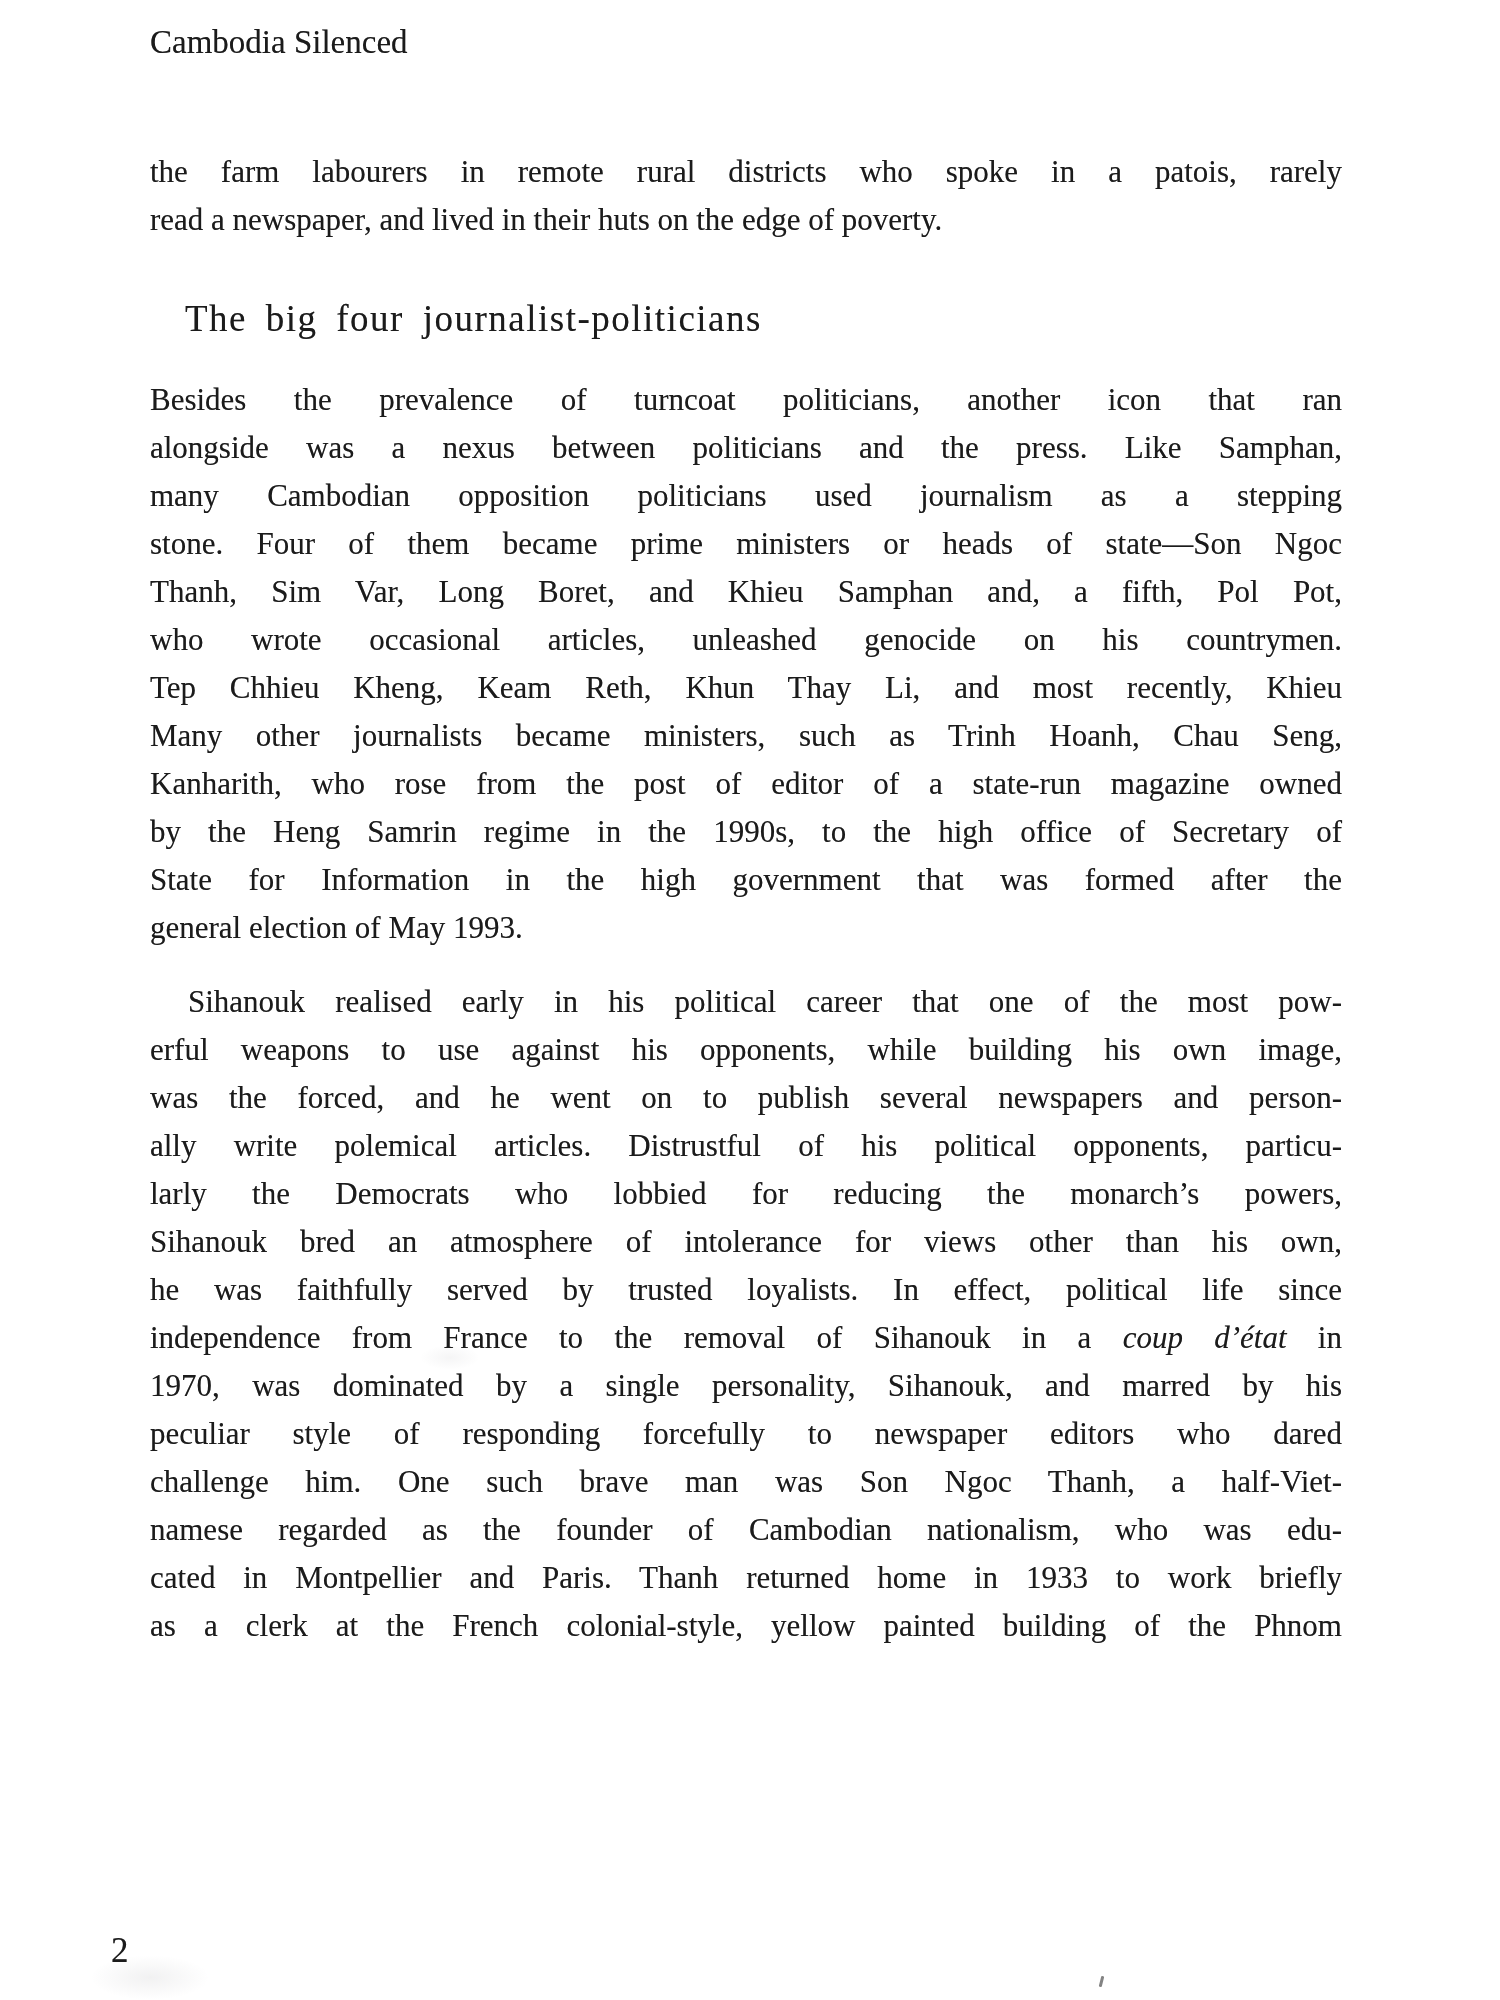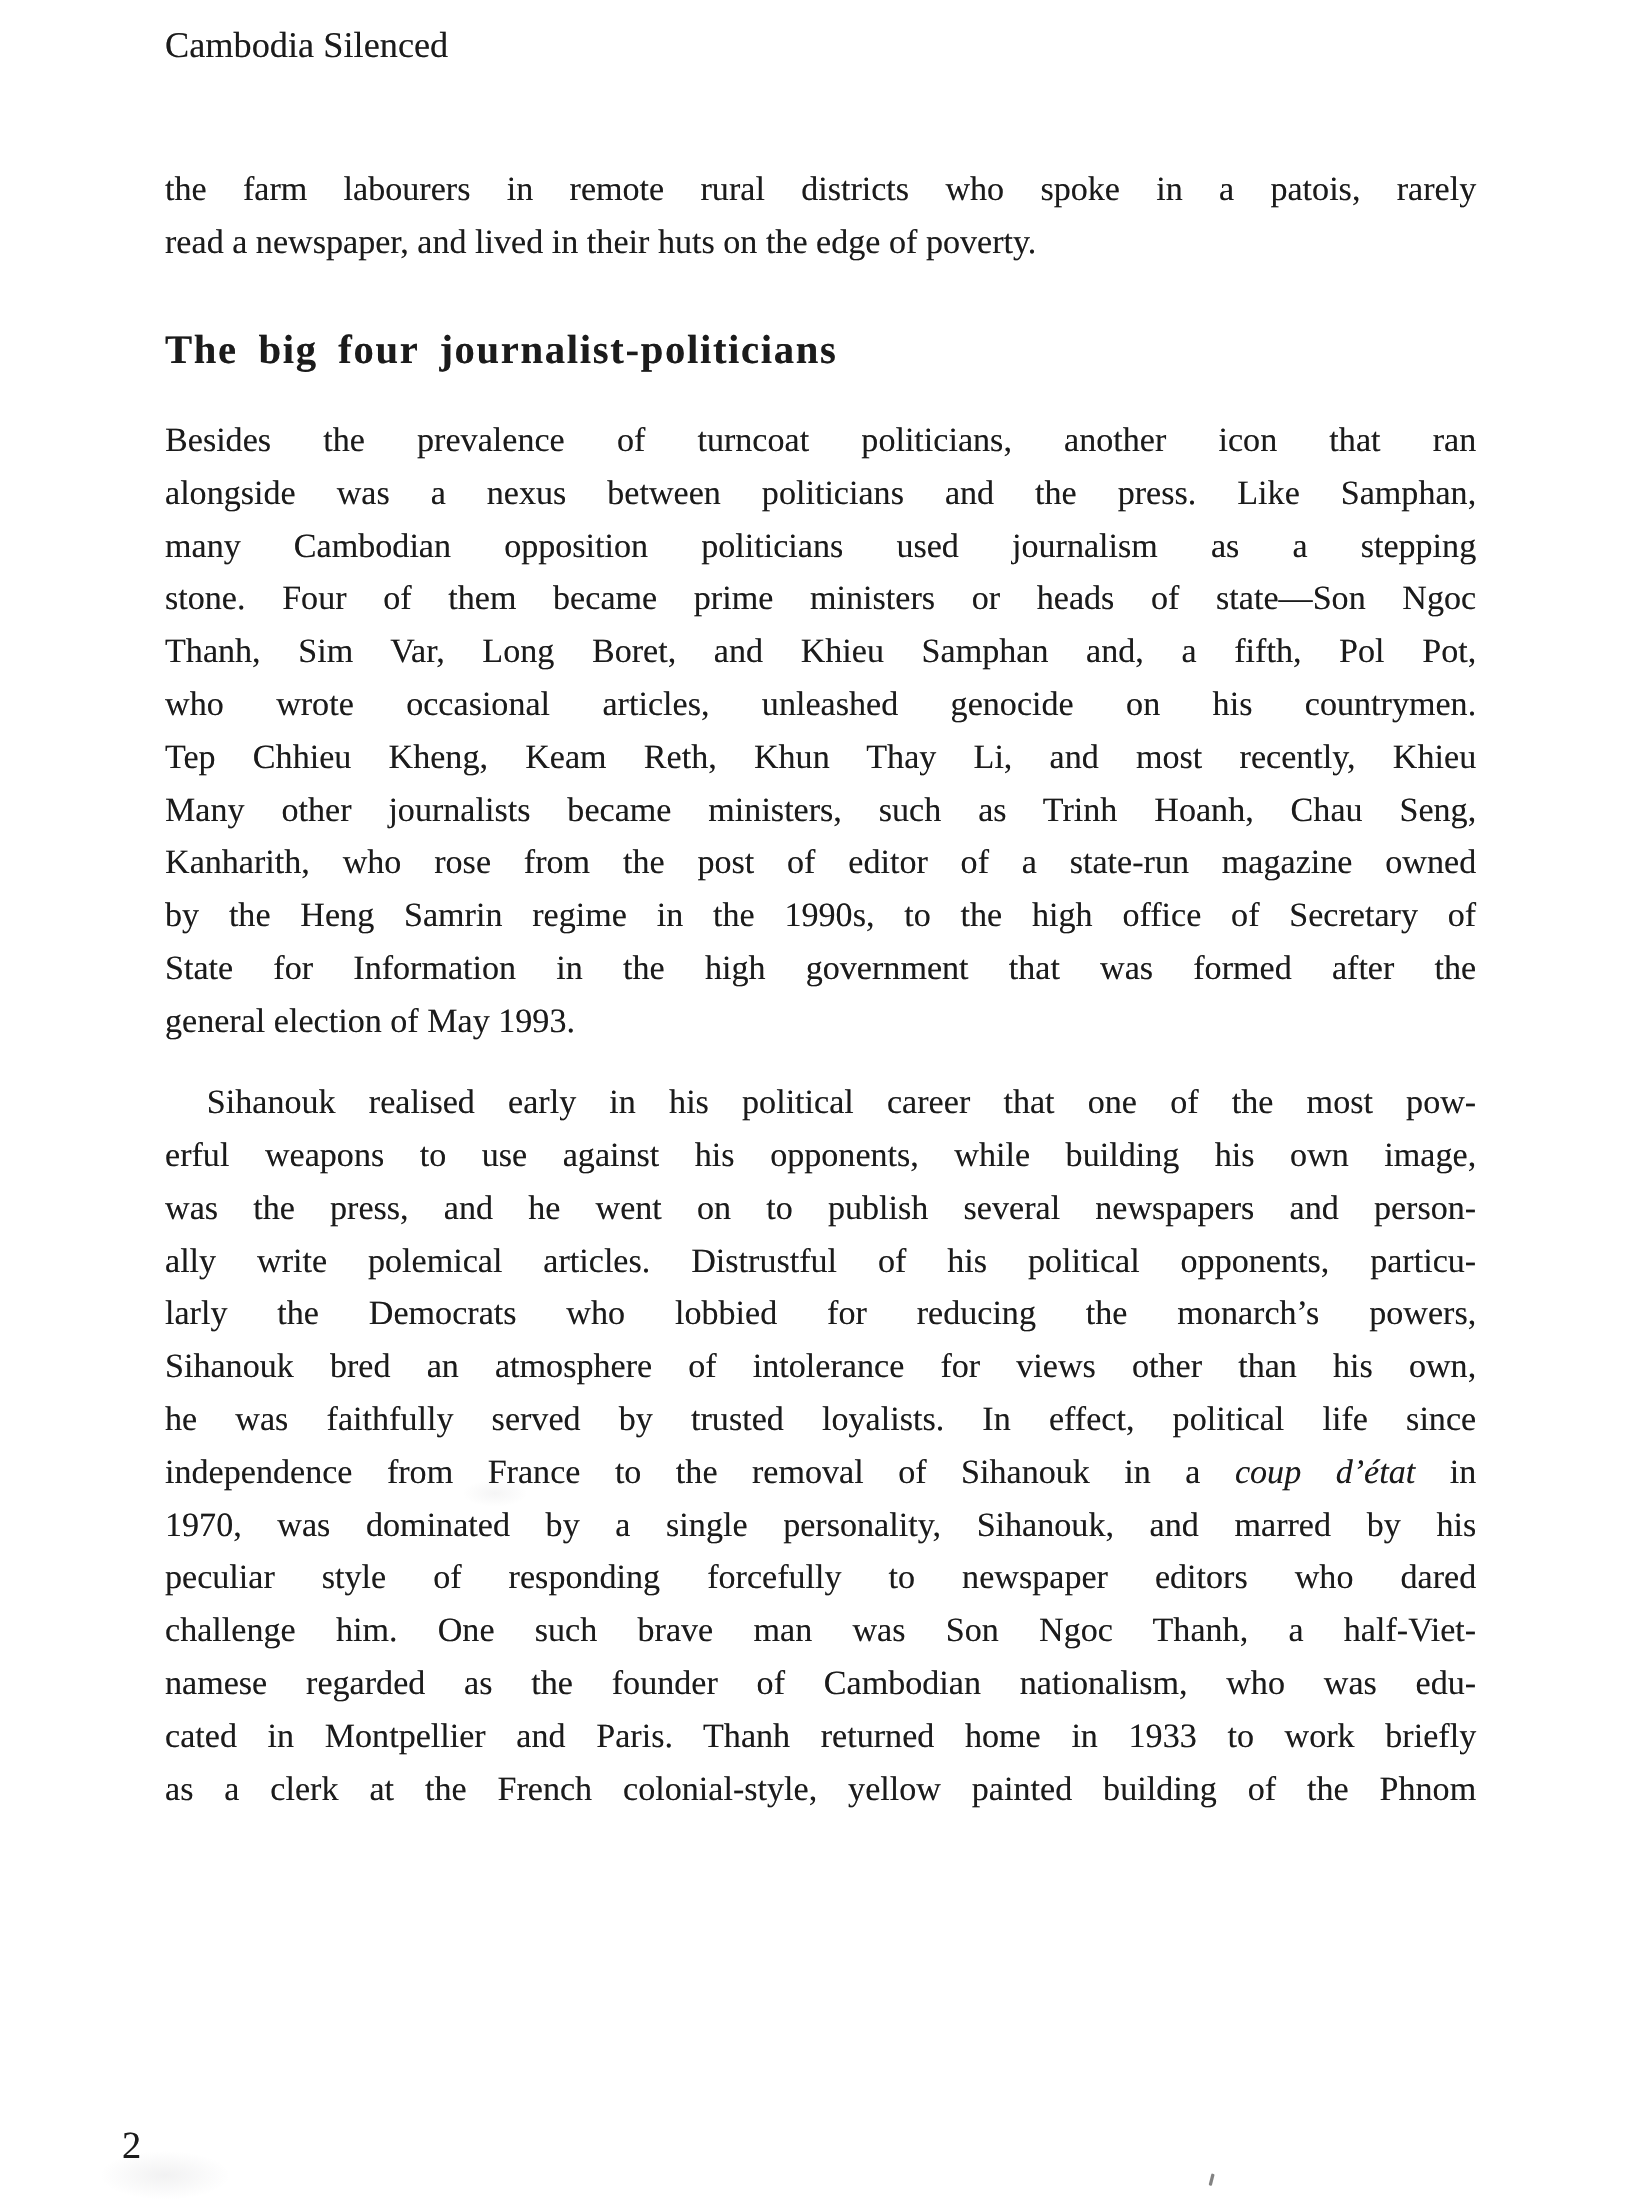--- a/index.html
+++ b/index.html
@@ -31,25 +31,26 @@
     position: absolute;
     left: 150px;
     width: 1192px;
     font-size: 31px;
     line-height: 48px;
   }
   .intro-block   { top: 148px; }
   .heading-block {
     top: 294px;
     font-size: 37px;
-    font-weight: bold;
+    font-weight: normal;
     letter-spacing: 1.5px;
     word-spacing: 8px;
     line-height: 50px;
     white-space: nowrap;
+    margin-left: 35px;
   }
   .para-1 { top: 376px; }
   .para-2 { top: 978px; }
 
   .line {
     text-align: justify;
     text-align-last: justify;
     height: 48px;
     overflow: visible;
   }
@@ -122,21 +123,21 @@
       <div class="line">Kanharith, who rose from the post of editor of a state-run magazine owned</div>
       <div class="line">by the Heng Samrin regime in the 1990s, to the high office of Secretary of</div>
       <div class="line">State for Information in the high government that was formed after the</div>
       <div class="line">general election of May 1993.</div>
     </div>
 
   <div class="text-col para-2 scan-text">
     <div class="indent-first">
         <div class="line">Sihanouk realised early in his political career that one of the most pow-</div>
         <div class="line">erful weapons to use against his opponents, while building his own image,</div>
-        <div class="line">was the press, and he went on to publish several newspapers and person-</div>
+        <div class="line">was the forced, and he went on to publish several newspapers and person-</div>
         <div class="line">ally write polemical articles. Distrustful of his political opponents, particu-</div>
         <div class="line">larly the Democrats who lobbied for reducing the monarch’s powers,</div>
         <div class="line">Sihanouk bred an atmosphere of intolerance for views other than his own,</div>
         <div class="line">he was faithfully served by trusted loyalists. In effect, political life since</div>
       </div>
     <div class="line">
       <span>independence from France to the removal of Sihanouk in a </span><span class="italic-phrase">coup d’état</span><span> in</span>
     </div>
     <div>
         <div class="line">1970, was dominated by a single personality, Sihanouk, and marred by his</div>

